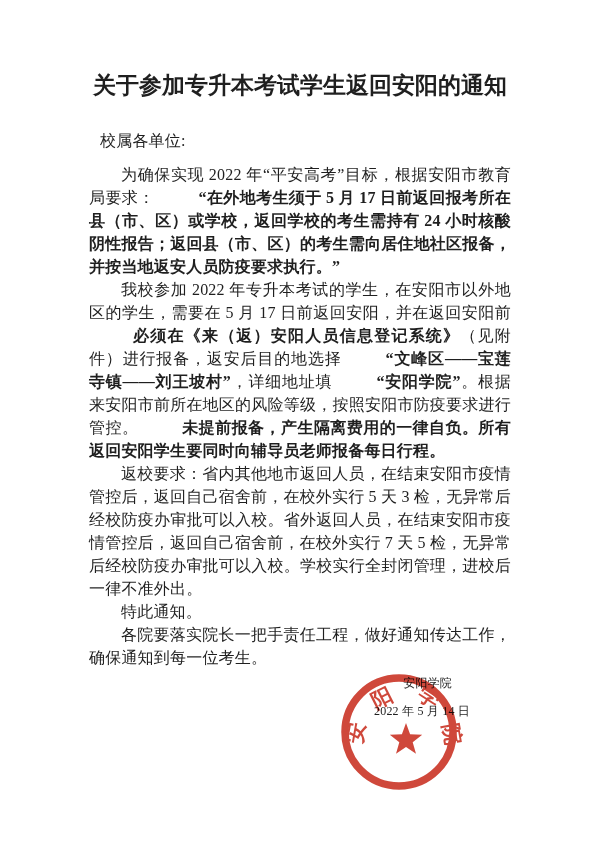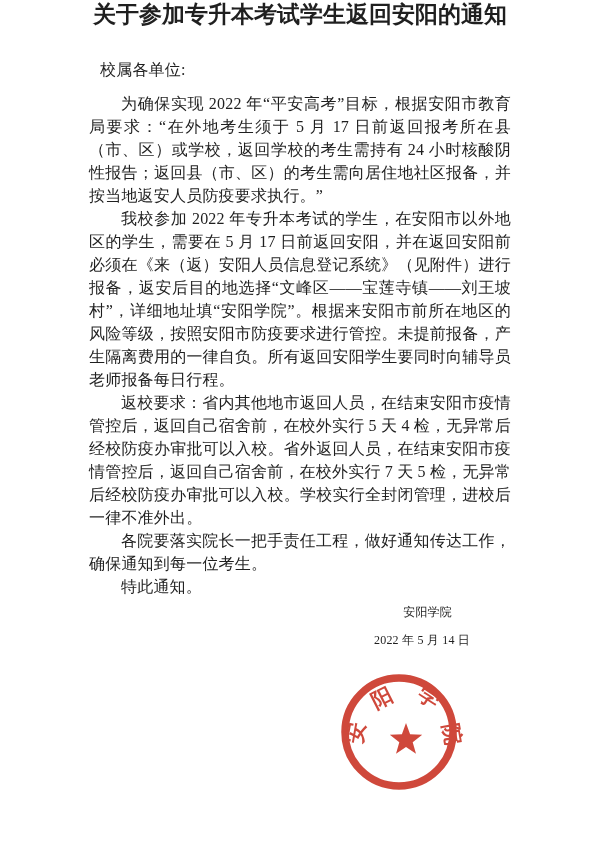--- a/index.html
+++ b/index.html
@@ -12,20 +12,21 @@
     width:600px;height:848px;
     background:var(--bg-color);
     font-family:"Liberation Serif","DejaVu Serif",serif;
     color:var(--text-color);
     overflow:hidden;
   }
   .page{
     position:relative;
     width:600px;height:848px;
     background:var(--bg-color);
+    padding-top:71px;
     box-sizing:border-box;
   }
   .title{
     margin:0;
     font-size:23px;
     line-height:30px;
     font-weight:700;
     text-align:center;
     letter-spacing:0px;
     color:var(--text-color);
@@ -35,21 +36,21 @@
     margin:28px auto 0 auto;
     font-size:16px;
     line-height:23px;
     letter-spacing:0.2px;
     text-align:justify;
   }
   .salutation{margin:11px;}
   .para{margin:0;}
   .para.indent{text-indent:2em;}
   .run{font-weight:400;}
-  .run.bold{font-weight:400;}
+  .run.bold{font-weight:700;margin-left:44px;}
   .signature{margin-top:0;}
   .sig-line{
     margin:0;
     text-align:right;
     line-height:28px;
     font-size:12px;
   }
   .sig-org{padding-right:59px;}
   .sig-date{padding-right:41px;}
   .seal{
@@ -77,23 +78,23 @@
 
 <div class="page">
 
   <h1 class="title">关于参加专升本考试学生返回安阳的通知</h1>
 
   <div class="content">
     <p class="salutation">校属各单位:</p>
     <div>
         <p class="para indent"><span class="run">为确保实现 2022 年“平安高考”目标，根据安阳市教育局要求：</span><span class="run bold">“在外地考生须于 5 月 17 日前返回报考所在县（市、区）或学校，返回学校的考生需持有 24 小时核酸阴性报告；返回县（市、区）的考生需向居住地社区报备，并按当地返安人员防疫要求执行。”</span></p>
         <p class="para indent"><span class="run">我校参加 2022 年专升本考试的学生，在安阳市以外地区的学生，需要在 5 月 17 日前返回安阳，并在返回安阳前</span><span class="run bold">必须在《来（返）安阳人员信息登记系统》</span><span class="run">（见附件）进行报备，返安后目的地选择</span><span class="run bold">“文峰区——宝莲寺镇——刘王坡村”</span><span class="run">，详细地址填</span><span class="run bold">“安阳学院”</span><span class="run">。根据来安阳市前所在地区的风险等级，按照安阳市防疫要求进行管控。</span><span class="run bold">未提前报备，产生隔离费用的一律自负。所有返回安阳学生要同时向辅导员老师报备每日行程。</span></p>
-        <p class="para indent"><span class="run">返校要求：省内其他地市返回人员，在结束安阳市疫情管控后，返回自己宿舍前，在校外实行 5 天 4 检，无异常后经校防疫办审批可以入校。省外返回人员，在结束安阳市疫情管控后，返回自己宿舍前，在校外实行 7 天 5 检，无异常后经校防疫办审批可以入校。学校实行全封闭管理，进校后一律不准外出。</span></p>
+        <p class="para indent"><span class="run">返校要求：省内其他地市返回人员，在结束安阳市疫情管控后，返回自己宿舍前，在校外实行 5 天 3 检，无异常后经校防疫办审批可以入校。省外返回人员，在结束安阳市疫情管控后，返回自己宿舍前，在校外实行 7 天 5 检，无异常后经校防疫办审批可以入校。学校实行全封闭管理，进校后一律不准外出。</span></p>
+        <p class="para indent"><span class="run">特此通知。</span></p>
         <p class="para indent"><span class="run">各院要落实院长一把手责任工程，做好通知传达工作，确保通知到每一位考生。</span></p>
-        <p class="para indent"><span class="run">特此通知。</span></p>
       </div>
 
     <div class="signature">
       <p class="sig-line sig-org">安阳学院</p>
       <p class="sig-line sig-date">2022 年 5 月 14 日</p>
     </div>
   </div>
 
   <div class="seal">
     <svg viewBox="0 0 132 132" aria-hidden="true">

